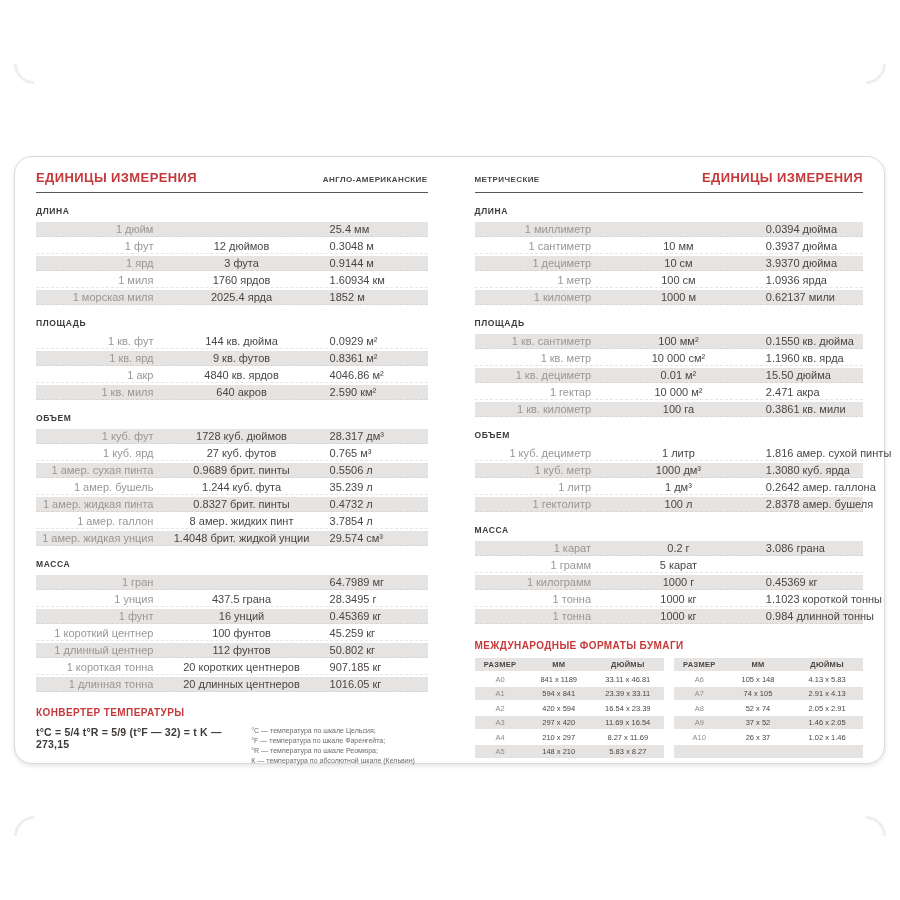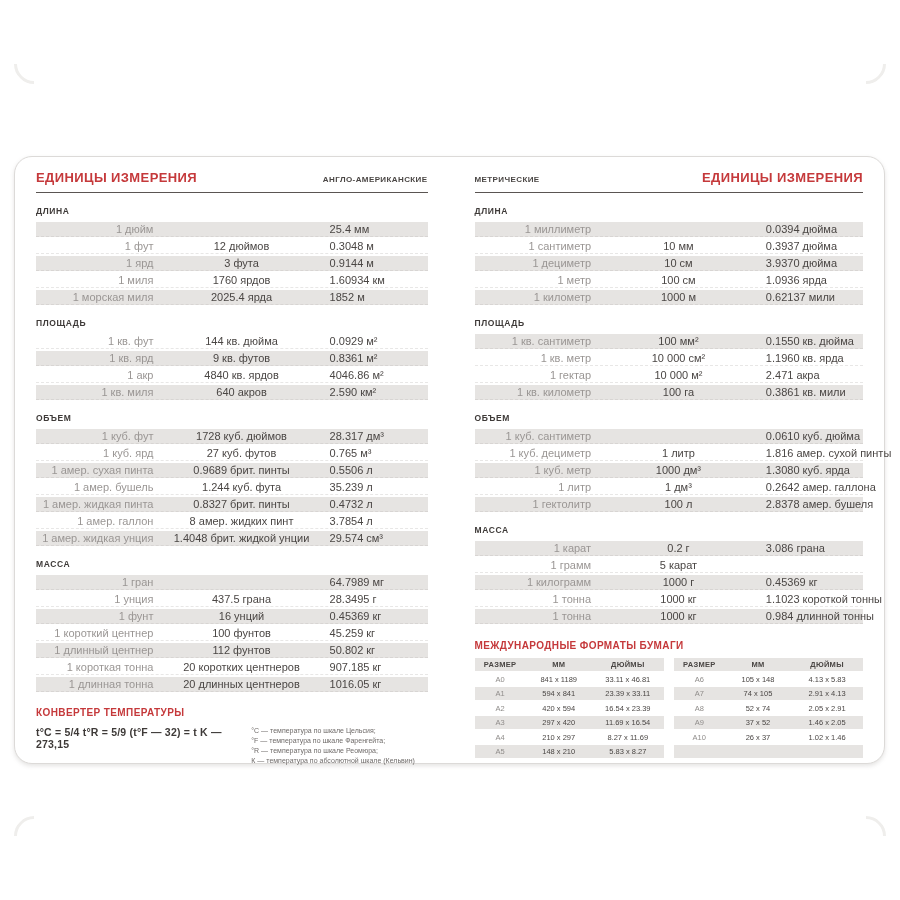--- a/index.html
+++ b/index.html
@@ -250,38 +250,38 @@
             <div class="row gray">
               <span class="c1">1 кв. сантиметр</span>
               <span class="c2">100 мм²</span>
               <span class="c3">0.1550 кв. дюйма</span>
             </div>
             <div class="row">
               <span class="c1">1 кв. метр</span>
               <span class="c2">10 000 см²</span>
               <span class="c3">1.1960 кв. ярда</span>
             </div>
+            <div class="row gray">
+              <span class="c1">1 кв. дециметр</span>
+              <span class="c2">0.01 м²</span>
+              <span class="c3">15.50 дюйма</span>
+            </div>
             <div class="row">
               <span class="c1">1 гектар</span>
               <span class="c2">10 000 м²</span>
               <span class="c3">2.471 акра</span>
             </div>
             <div class="row gray">
               <span class="c1">1 кв. километр</span>
               <span class="c2">100 га</span>
               <span class="c3">0.3861 кв. мили</span>
             </div>
           </div>
           <div class="section">
             <div class="section-label">ОБЪЕМ</div>
-            <div class="row gray">
-              <span class="c1">1 куб. сантиметр</span>
-              <span class="c2"></span>
-              <span class="c3">0.0610 куб. дюйма</span>
-            </div>
             <div class="row">
               <span class="c1">1 куб. дециметр</span>
               <span class="c2">1 литр</span>
               <span class="c3">1.816 амер. сухой пинты</span>
             </div>
             <div class="row gray">
               <span class="c1">1 куб. метр</span>
               <span class="c2">1000 дм³</span>
               <span class="c3">1.3080 куб. ярда</span>
             </div>

